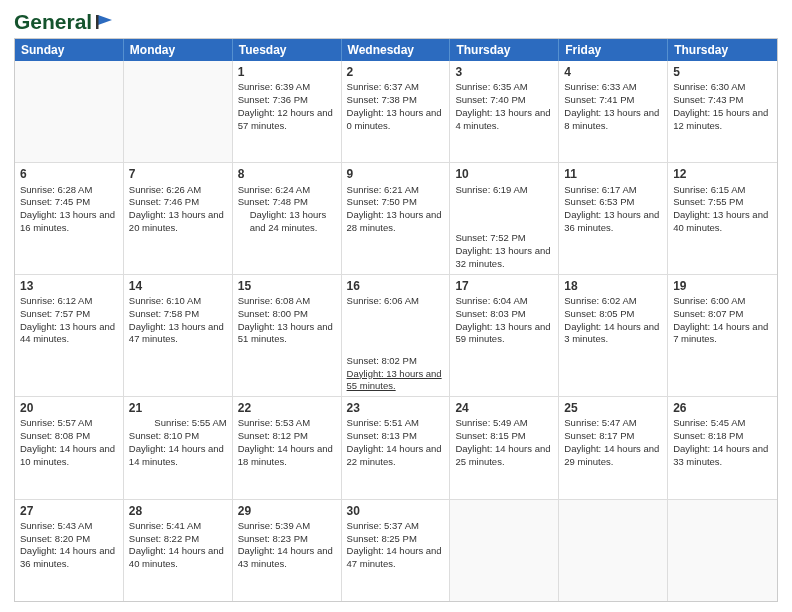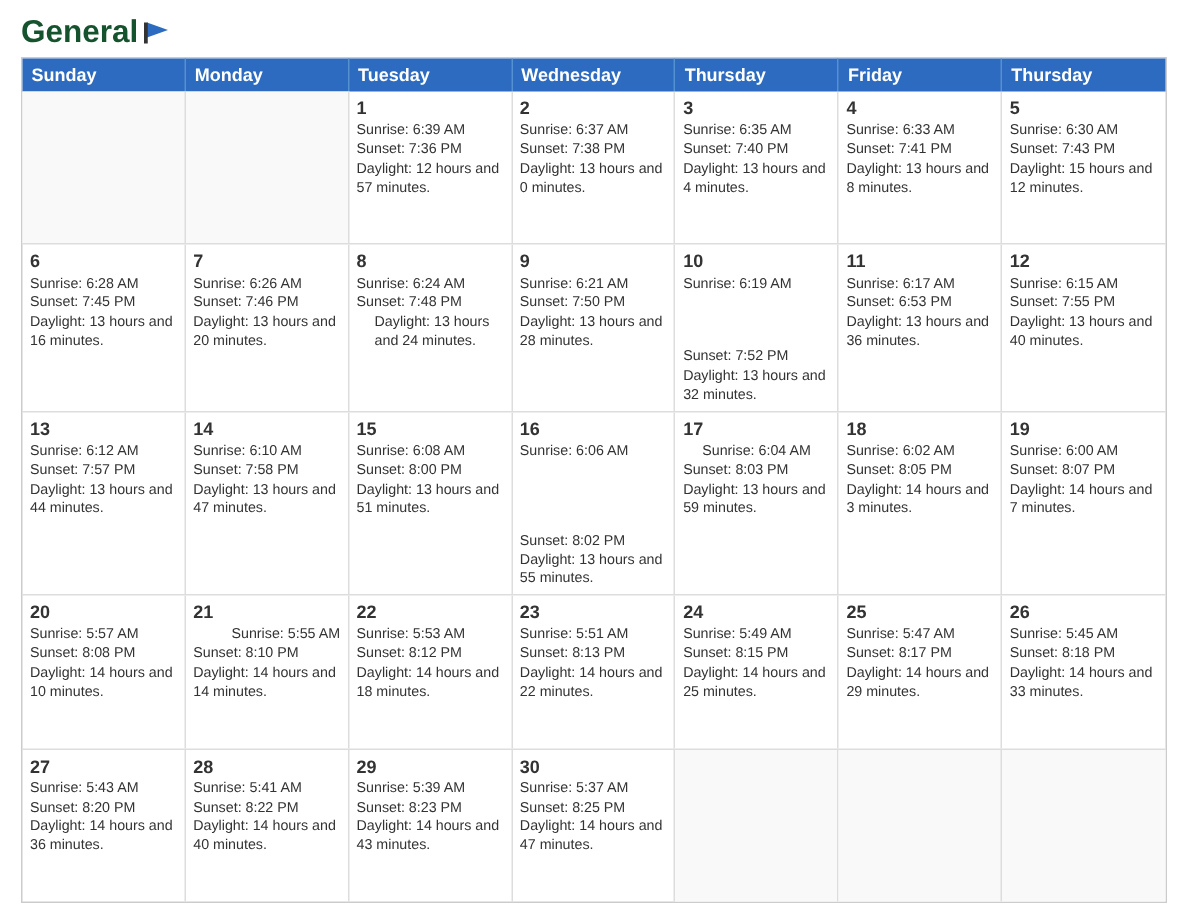--- a/index.html
+++ b/index.html
@@ -217,25 +217,25 @@
           <div class="cal-cell">
             <span class="day-num">15</span>
             <span style="display: block;">Sunrise: 6:08 AM</span>
             <span style="display: block;">Sunset: 8:00 PM</span>
             <span style="display: block;">Daylight: 13 hours and 51 minutes.</span>
           </div>
           <div class="cal-cell">
             <span class="day-num">16</span>
             <span style="display: block;">Sunrise: 6:06 AM</span>
             <span style="display: block; margin-top: 47px;">Sunset: 8:02 PM</span>
-            <span style="display: block;">Daylight: 13 hours and 55 minutes.</span>
+            <span style="display: block; text-decoration: underline;">Daylight: 13 hours and 55 minutes.</span>
           </div>
           <div class="cal-cell">
             <span class="day-num">17</span>
-            <span style="display: block; text-align: center;">Sunrise: 6:04 AM</span>
+            <span style="display: block;">Sunrise: 6:04 AM</span>
             <span style="display: block;">Sunset: 8:03 PM</span>
             <span style="display: block;">Daylight: 13 hours and 59 minutes.</span>
           </div>
           <div class="cal-cell">
             <span class="day-num">18</span>
             <span style="display: block;">Sunrise: 6:02 AM</span>
             <span style="display: block;">Sunset: 8:05 PM</span>
             <span style="display: block;">Daylight: 14 hours and 3 minutes.</span>
           </div>
           <div class="cal-cell">

